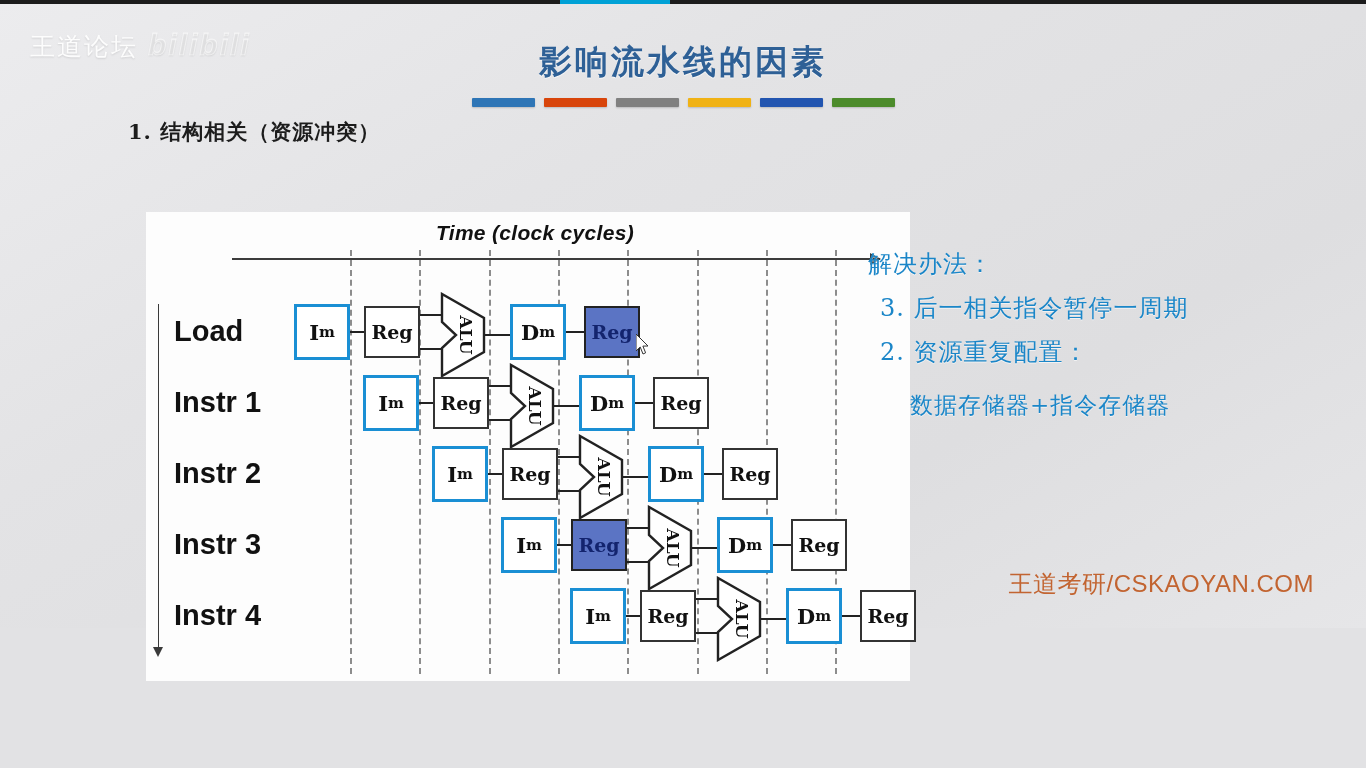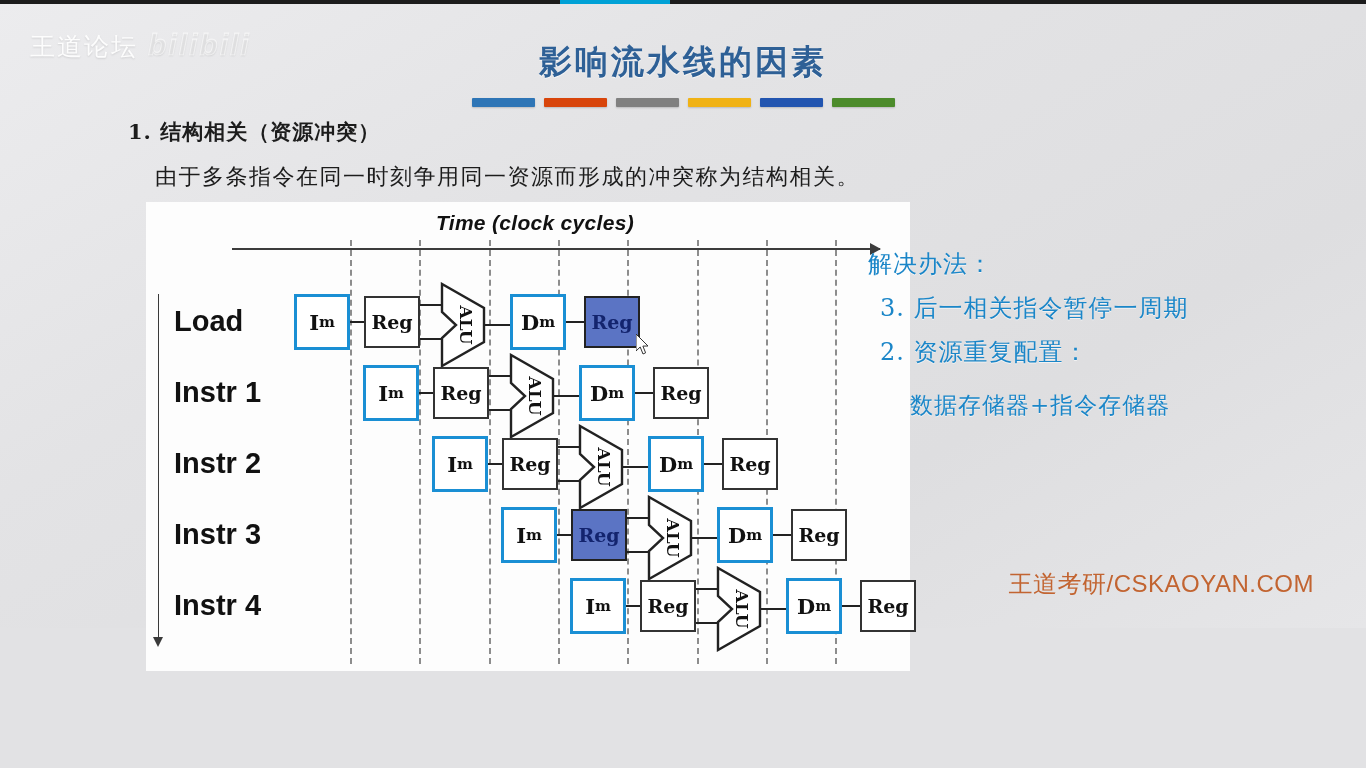--- a/index.html
+++ b/index.html
@@ -56,21 +56,21 @@
     font-family:"DejaVu Serif",serif;
     font-size:21px;font-weight:bold;color:#1c1c1c;letter-spacing:1px;
   }
   #hd2{
     position:absolute;left:155px;top:162px;
     font-family:"DejaVu Serif",serif;
     font-size:22px;color:#1c1c1c;letter-spacing:1.5px;
   }
   
   #figure{
-    position:absolute;left:146px;top:202px;width:764px;height:469px;
+    position:absolute;left:146px;top:212px;width:764px;height:469px;
     background:#fdfdfd;
   }
   #figTitle{
     position:absolute;left:290px;top:9px;
     font-family:"Liberation Sans",sans-serif;
     font-style:italic;font-weight:bold;font-size:21px;color:#111;
     letter-spacing:0.3px;white-space:nowrap;
   }
   #timeArrow{
     position:absolute;left:86px;top:46px;width:648px;height:2px;background:#3c3c3c;
@@ -150,21 +150,20 @@
   <div id="rule">
     <span style="background: rgb(46, 117, 182);"></span>
     <span style="background: rgb(216, 69, 11);"></span>
     <span style="background: rgb(128, 128, 128);"></span>
     <span style="background: rgb(240, 178, 21);"></span>
     <span style="background: rgb(34, 85, 176);"></span>
     <span style="background: rgb(76, 139, 43);"></span>
   </div>
 
   <div id="hd1">1. 结构相关（资源冲突）</div>
-  <div id="hd2">由于多条指令在同一时刻争用同一资源而形成的冲突称为结构相关。</div>
 
   <div id="figure">
     <div id="figTitle">Time (clock cycles)</div>
     <div id="timeArrow"></div>
     <div id="instrAxis"></div>
 
   <div class="vgrid" style="left: 204px;"></div>
       <div class="vgrid" style="left: 273px;"></div>
       <div class="vgrid" style="left: 343px;"></div>
       <div class="vgrid" style="left: 412px;"></div>

